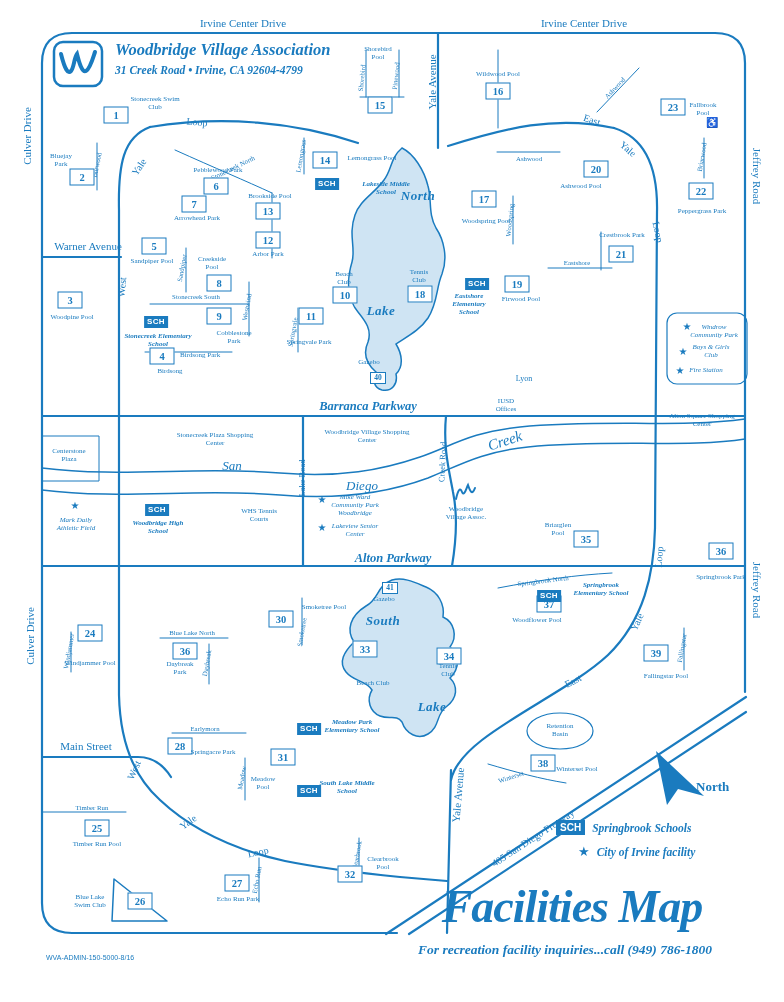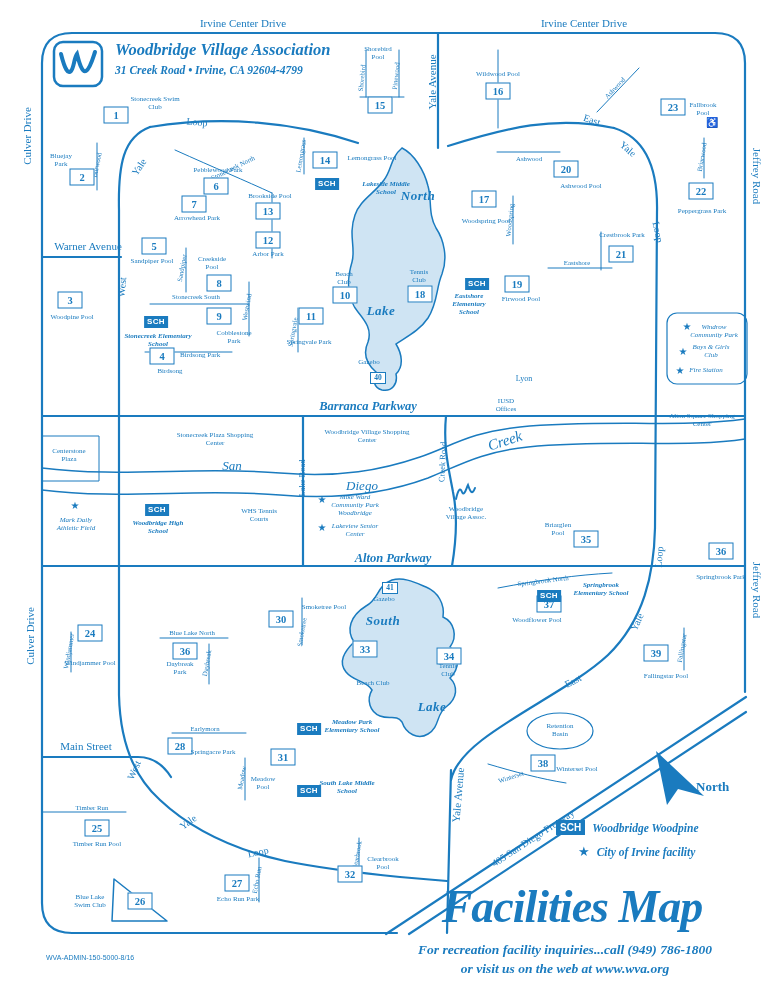--- a/index.html
+++ b/index.html
@@ -223,21 +223,21 @@
       <div class="ml fbox" style="left: 380px; top: 73px; transform: translate(-50%, -50%); margin-top: 32px;">15</div>
       <div class="ml flabel" style="left: 378px; top: 54px; width: 40px; white-space: normal; transform: translate(-50%, -50%);">Shorebird Pool</div>
       <div class="ml fbox" style="left: 498px; top: 91px; transform: translate(-50%, -50%);">16</div>
       <div class="ml flabel" style="left: 498px; top: 75px; transform: translate(-50%, -50%);">Wildwood Pool</div>
       <div class="ml fbox" style="left: 484px; top: 199px; transform: translate(-50%, -50%);">17</div>
       <div class="ml flabel" style="left: 486px; top: 222px; transform: translate(-50%, -50%);">Woodspring Pool</div>
       <div class="ml fbox" style="left: 420px; top: 294px; transform: translate(-50%, -50%);">18</div>
       <div class="ml flabel" style="left: 419px; top: 277px; width: 30px; white-space: normal; transform: translate(-50%, -50%);">Tennis Club</div>
       <div class="ml fbox" style="left: 517px; top: 284px; transform: translate(-50%, -50%);">19</div>
       <div class="ml flabel" style="left: 521px; top: 300px; transform: translate(-50%, -50%);">Firwood Pool</div>
-      <div class="ml fbox" style="left: 566px; top: 169px; transform: translate(-50%, -50%); text-align: center;">20</div>
+      <div class="ml fbox" style="left: 596px; top: 169px; transform: translate(-50%, -50%); text-align: center;">20</div>
       <div class="ml flabel" style="left: 581px; top: 187px; transform: translate(-50%, -50%);">Ashwood Pool</div>
       <div class="ml fbox" style="left: 621px; top: 254px; transform: translate(-50%, -50%);">21</div>
       <div class="ml flabel" style="left: 622px; top: 236px; width: 46px; white-space: normal; transform: translate(-50%, -50%);">Crestbrook Park</div>
       <div class="ml fbox" style="left: 701px; top: 191px; transform: translate(-50%, -50%);">22</div>
       <div class="ml flabel" style="left: 702px; top: 212px; width: 50px; white-space: normal; transform: translate(-50%, -50%);">Peppergrass Park</div>
       <div class="ml fbox" style="left: 673px; top: 107px; transform: translate(-50%, -50%);">23</div>
       <div class="ml flabel" style="left: 703px; top: 110px; width: 40px; white-space: normal; transform: translate(-50%, -50%);">Fallbrook Pool</div>
       <div class="ml fbox" style="left: 90px; top: 633px; transform: translate(-50%, -50%);">24</div>
       <div class="ml flabel" style="left: 90px; top: 664px; transform: translate(-50%, -50%);">Windjammer Pool</div>
       <div class="ml fbox" style="left: 97px; top: 828px; transform: translate(-50%, -50%);">25</div>
@@ -309,26 +309,25 @@
     </svg>
     <div>
       <div class="org">Woodbridge Village Association</div>
       <div class="addr">31 Creek Road • Irvine, CA 92604-4799</div>
     </div>
   </div>
 
   <div id="legend">
     <div class="legend-row">
       <span class="legend-sch">SCH</span>
-      <span class="legend-text">Woodbridge Woodpine</span>
+      <span class="legend-text">Springbrook Schools</span>
     </div>
     <div class="legend-row indent">
       <span class="legend-star">★</span>
       <span class="legend-text">City of Irvine facility</span>
     </div>
   </div>
 
   <div id="north-label">North</div>
   <div id="fm-title">Facilities Map</div>
   <div id="fm-line1">For recreation facility inquiries...call (949) 786-1800</div>
-  <div id="fm-line2">or visit us on the web at www.wva.org</div>
   <div id="doc-code">WVA-ADMIN-150-5000-8/16</div>
 </div>
 
 </body></html>

